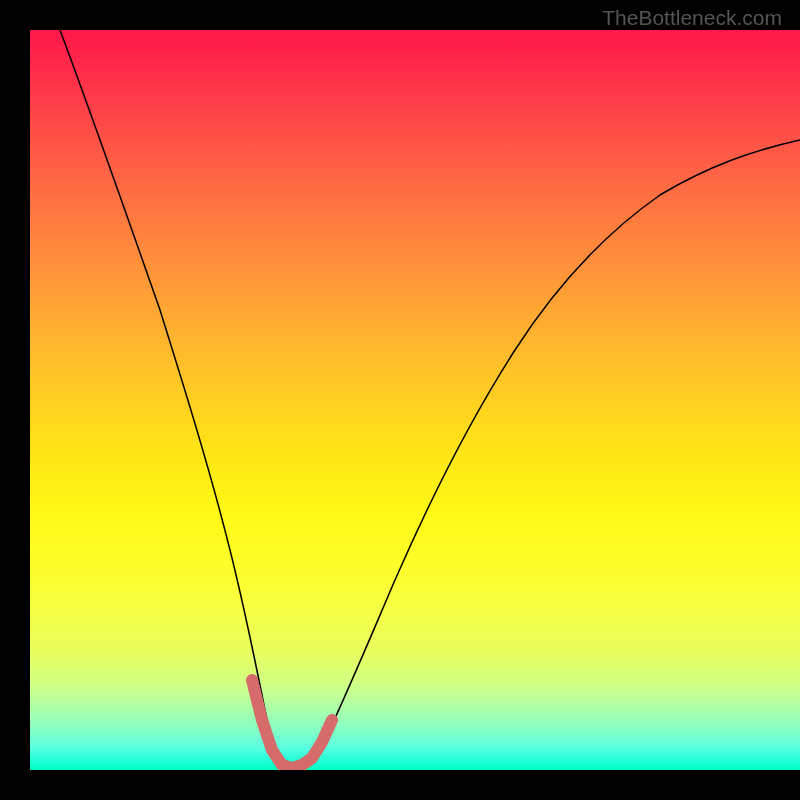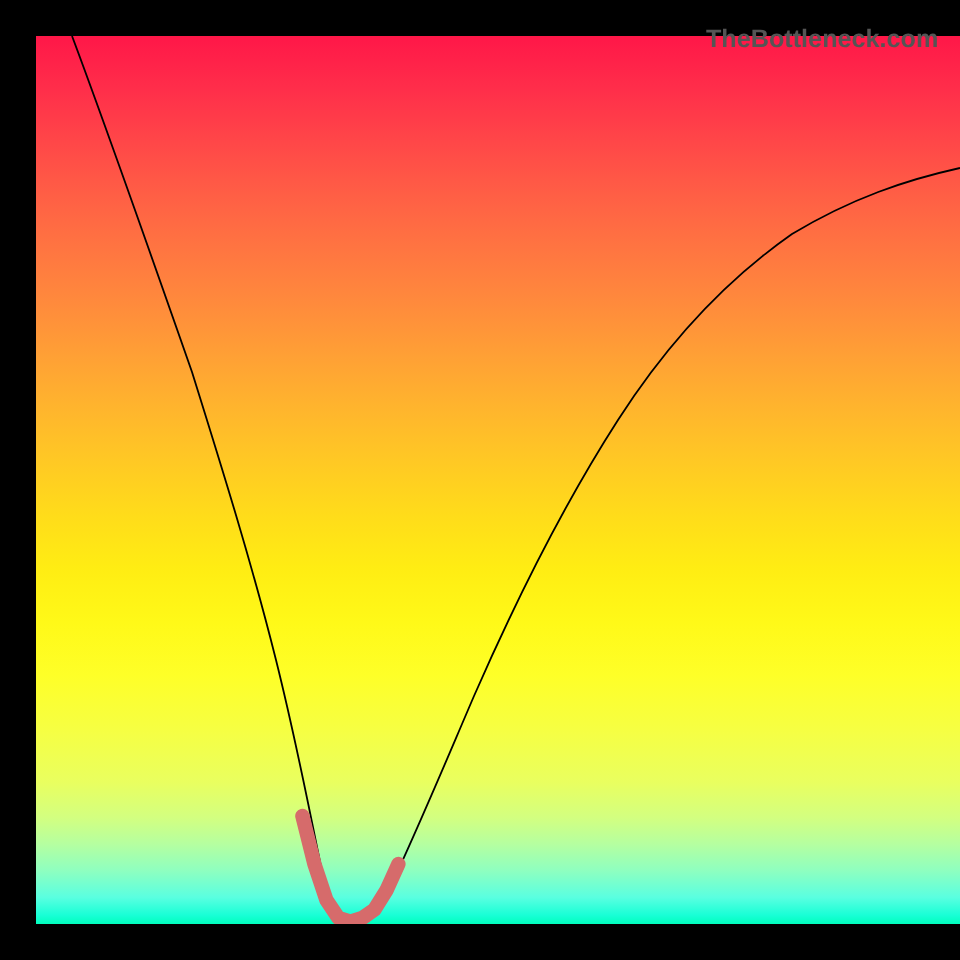--- a/index.html
+++ b/index.html
@@ -9,25 +9,25 @@
     }
     body {
       width: 800px;
       height: 800px;
       background: #000;
       position: relative;
       font-family: Arial, sans-serif;
     }
     .watermark {
       position: absolute;
-      top: 21px;
+      top: 6px;
       right: 18px;
       color: #555;
       font-size: 21px;
-      font-weight: 700;
+      font-weight: 400;
       z-index: 10;
     }
     .plot-container {
       position: absolute;
       top: 30px;
       left: 30px;
       right: 0;
       bottom: 30px;
       overflow: hidden;
     }

